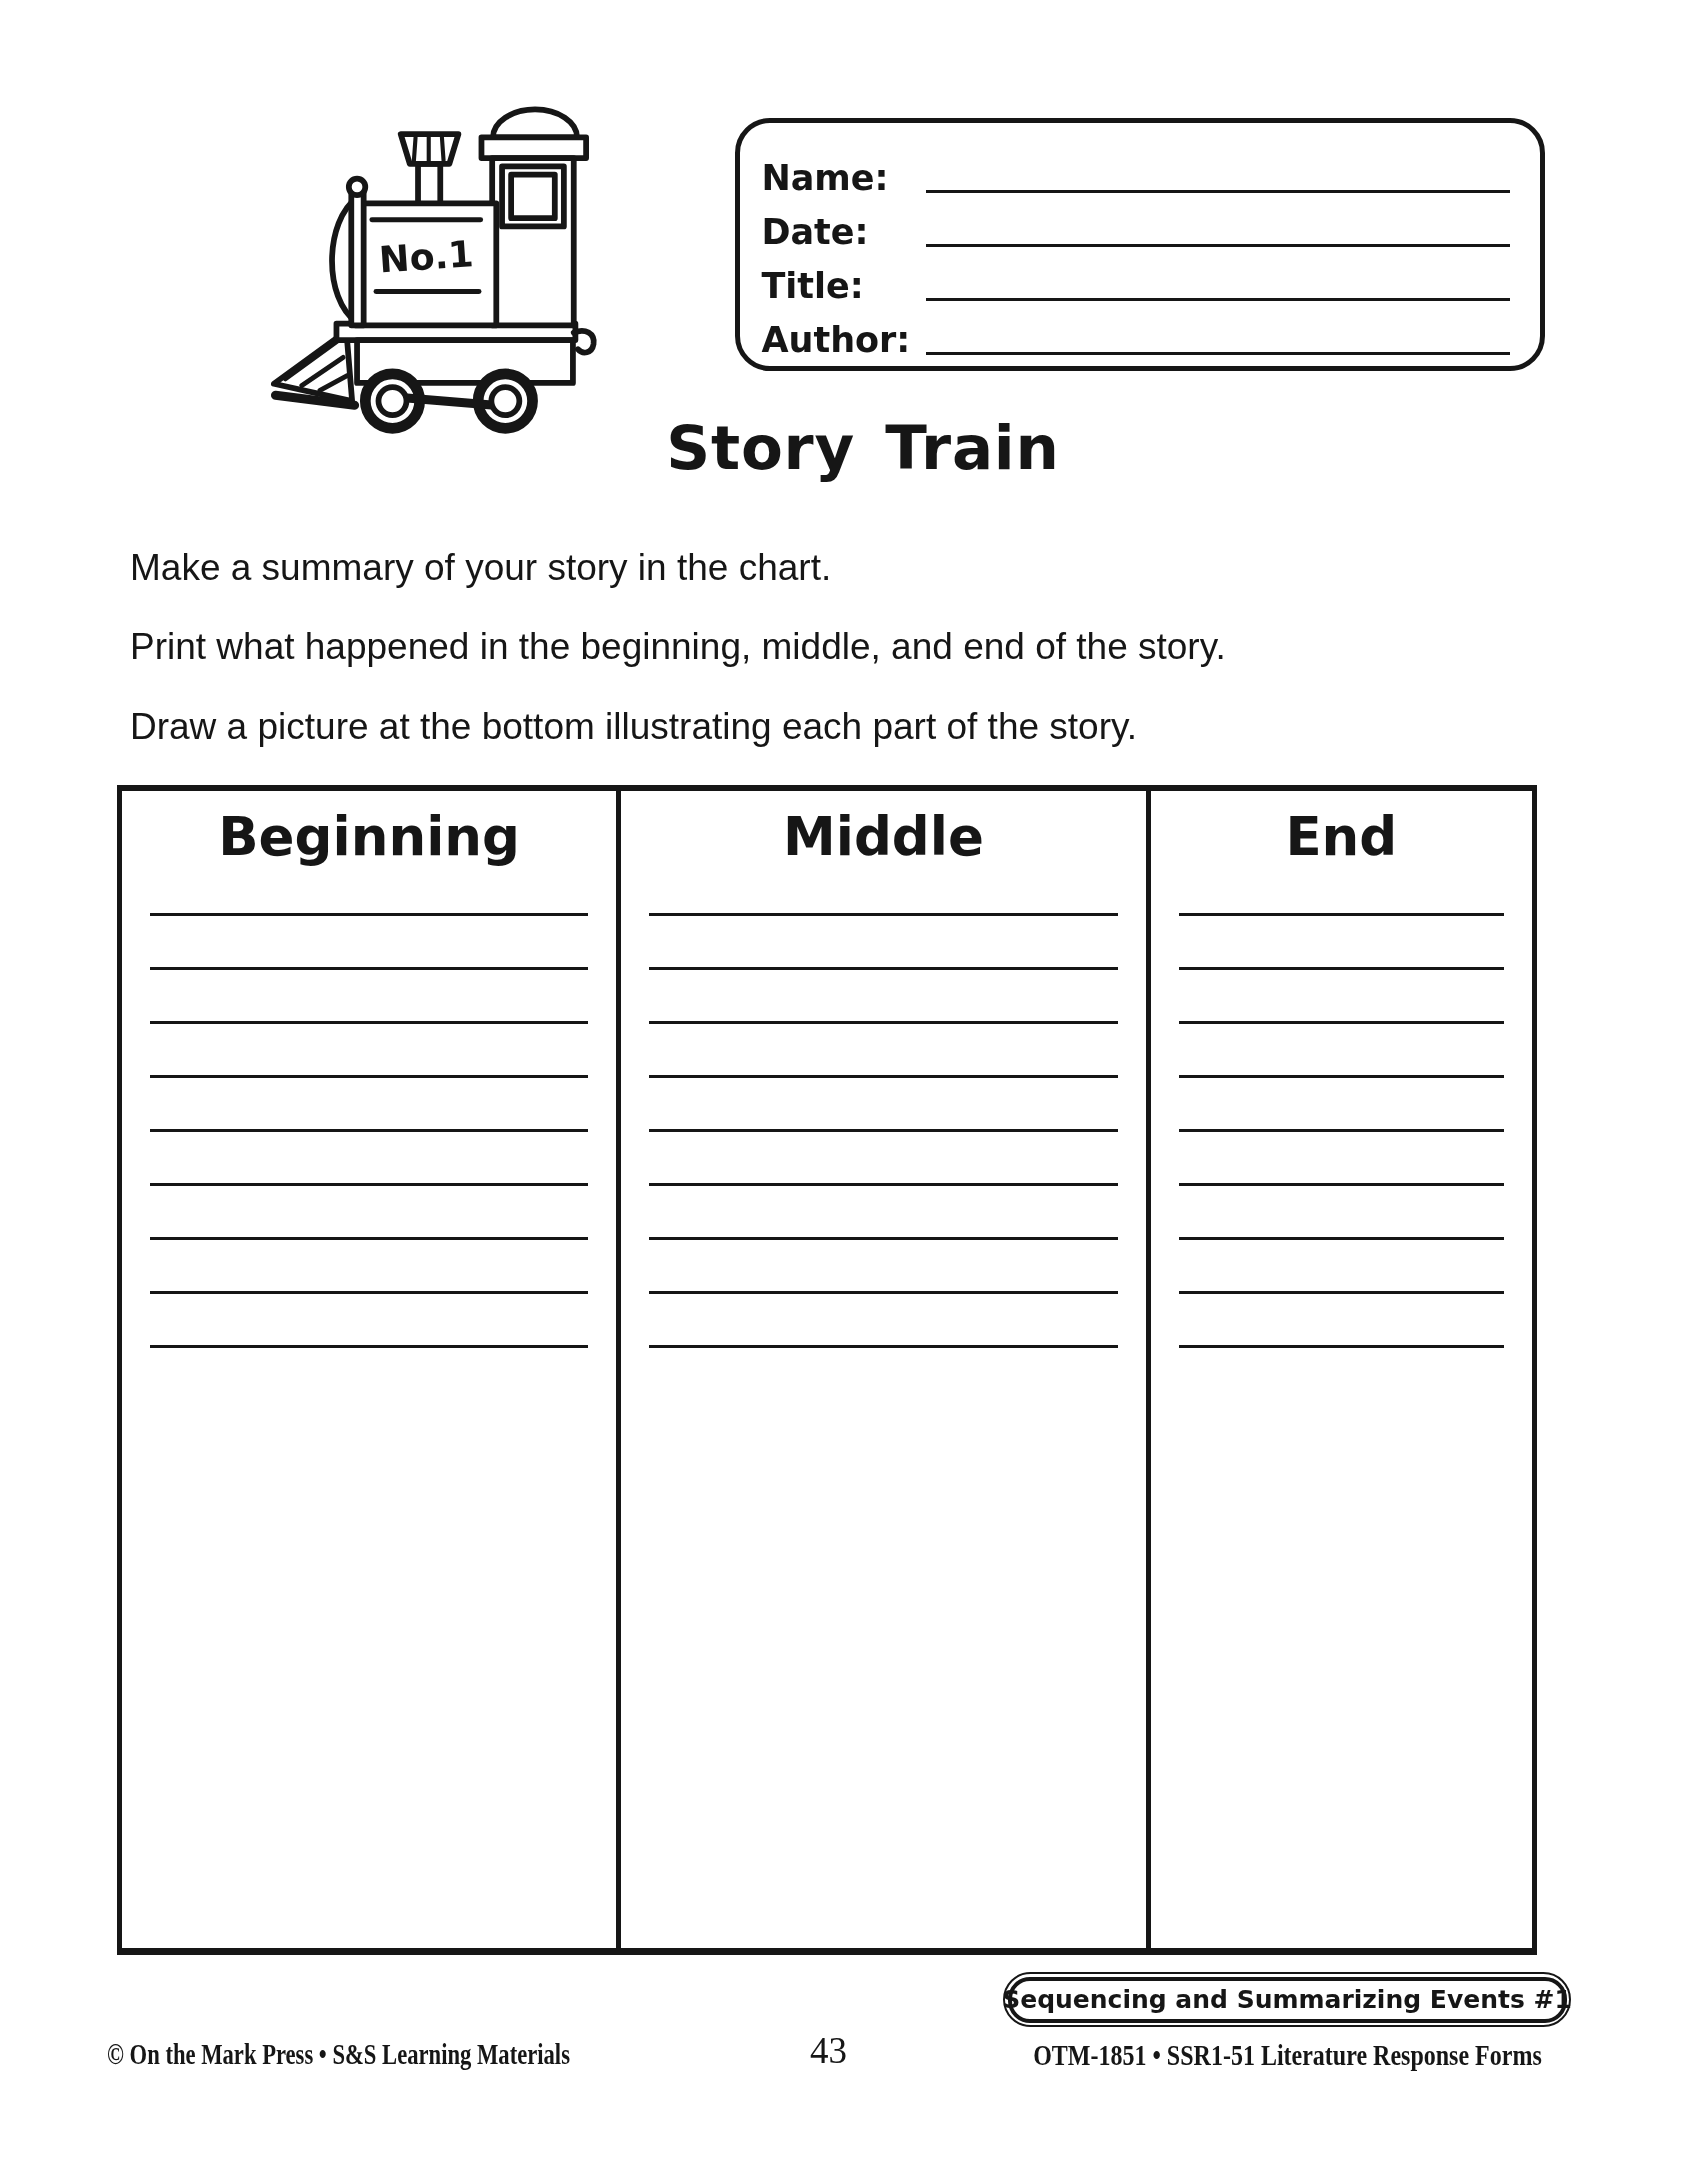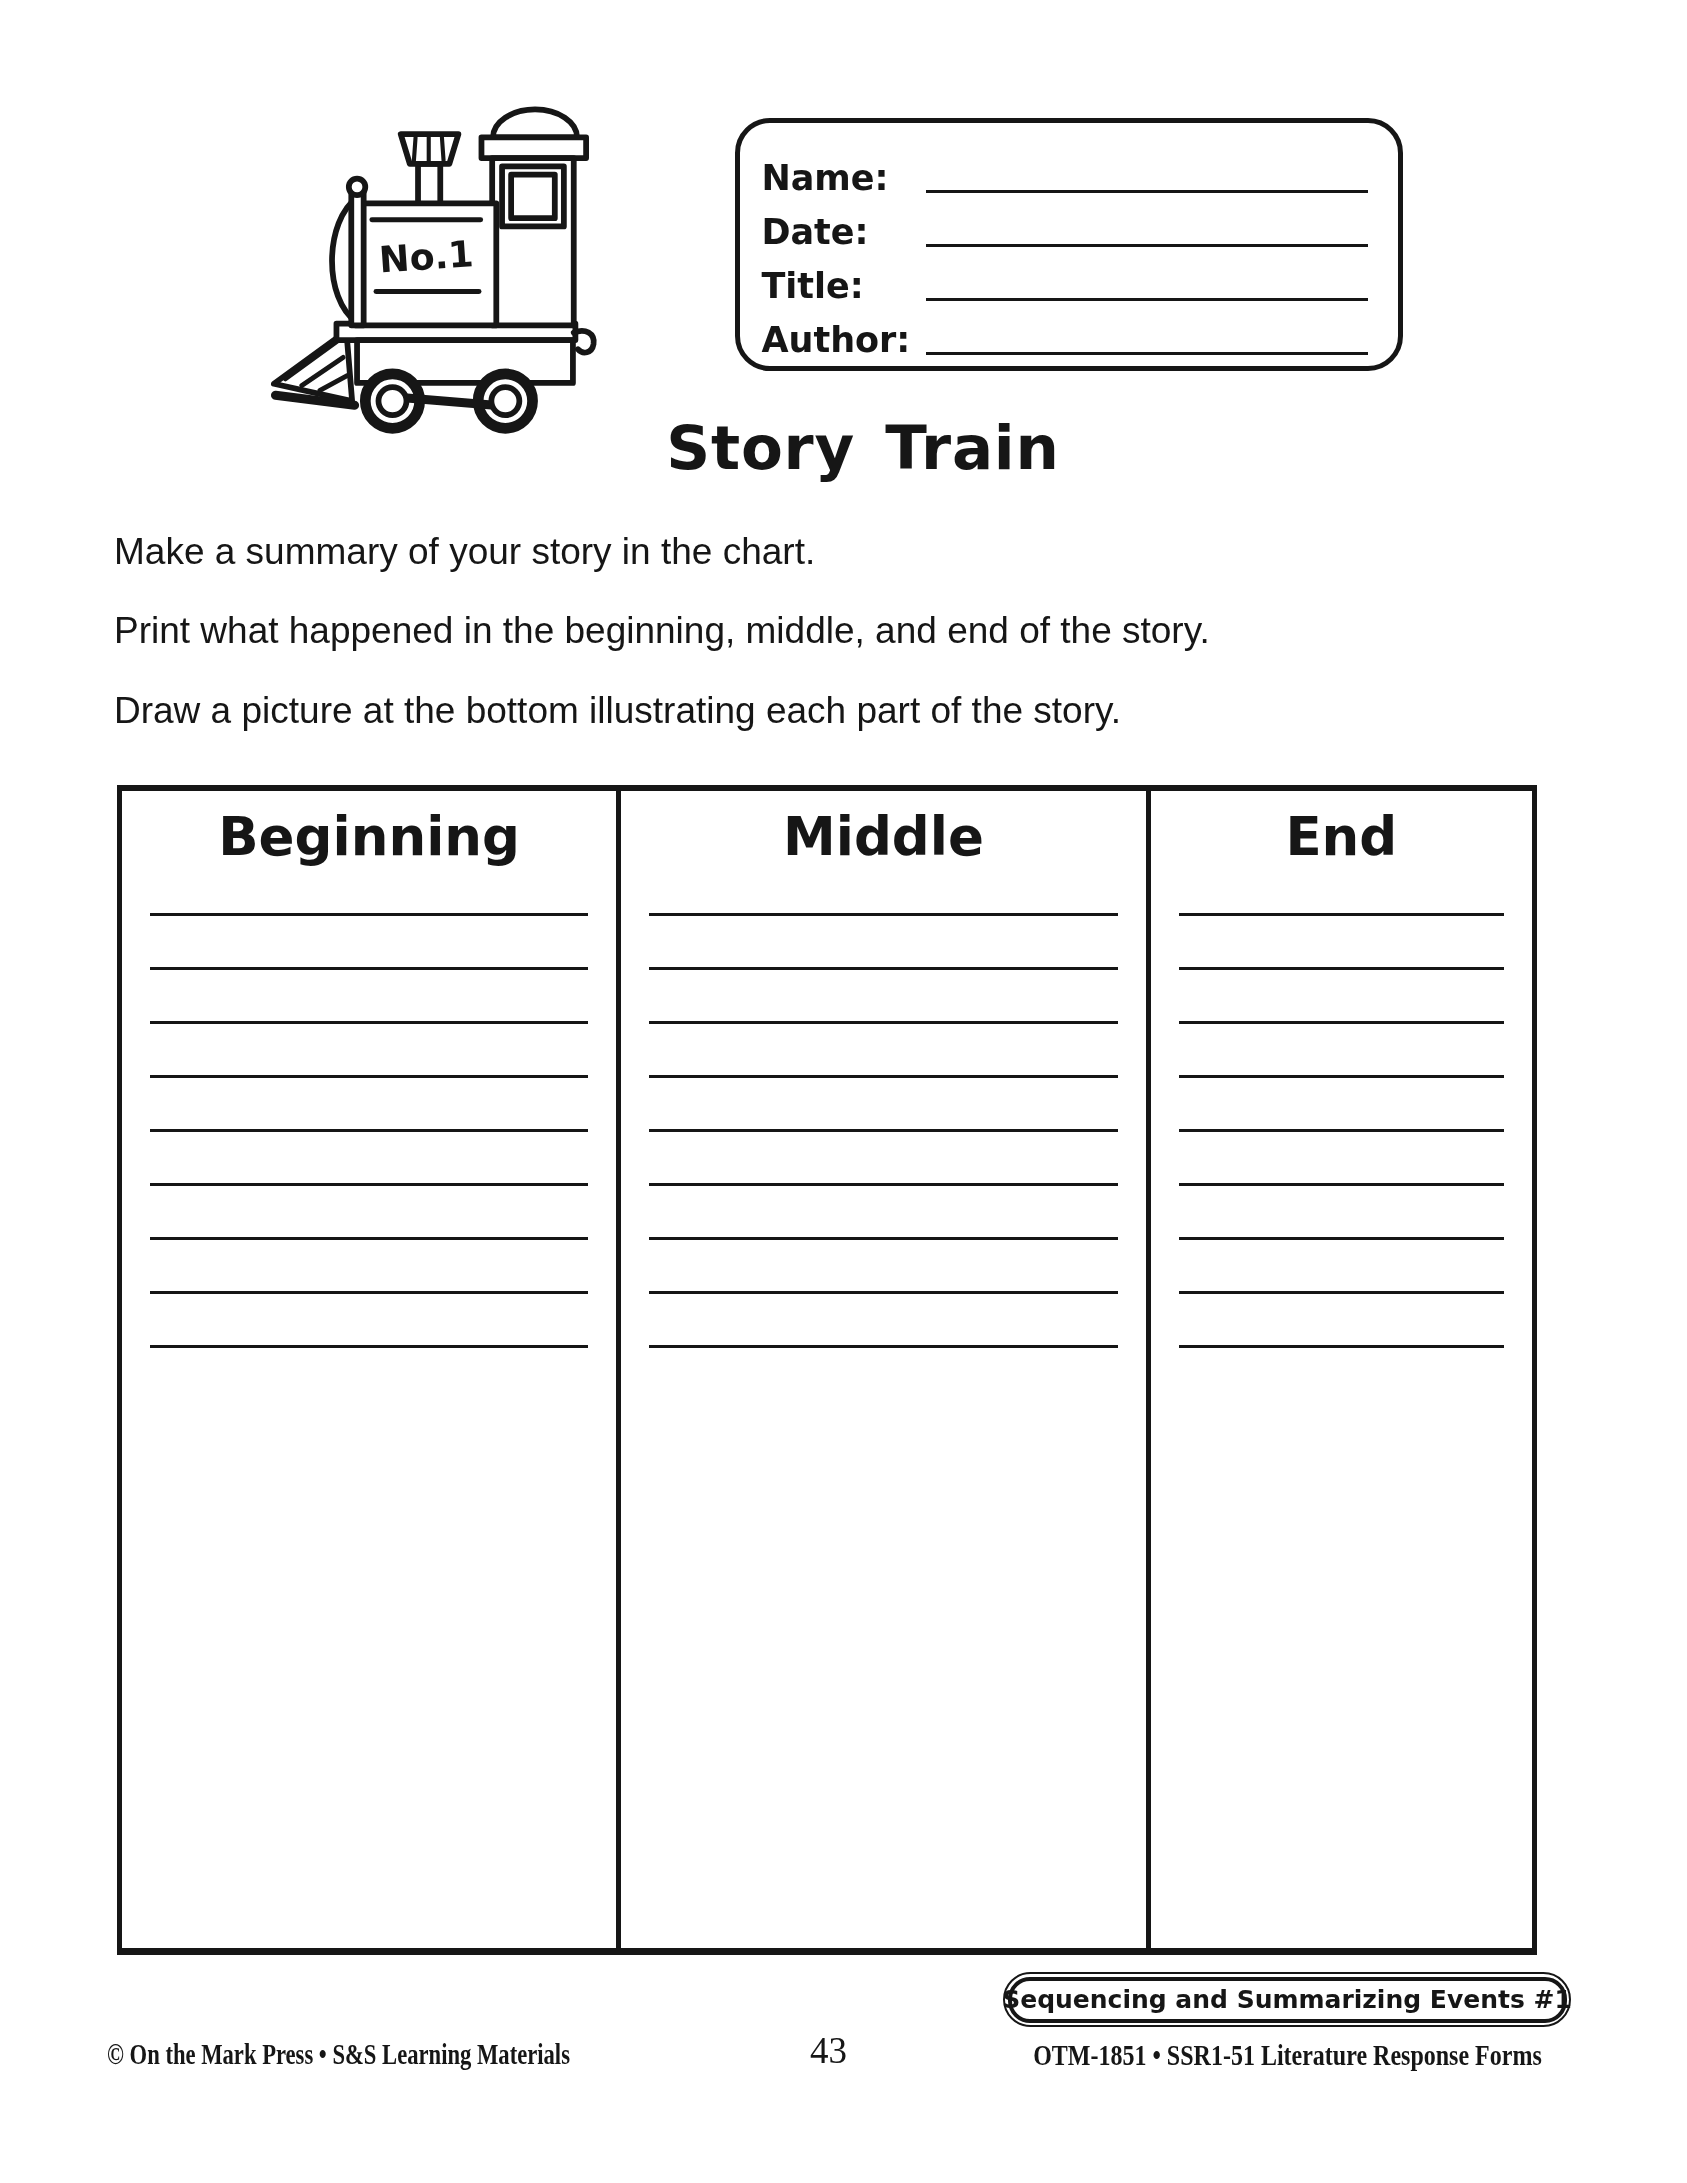--- a/index.html
+++ b/index.html
@@ -9,39 +9,39 @@
     background:#ffffff;
     font-family:"Liberation Sans",sans-serif;
     color:#161616;
     overflow:hidden;
   }
   
   .train{position:absolute;left:231px;top:82px;width:379px;height:363px;}
   .train text{font-family:"DejaVu Sans",sans-serif;font-weight:700;}
   
   .name-box{
-    position:absolute;left:735px;top:118px;width:668px;height:253px;
+    position:absolute;left:735px;top:118px;width:810px;height:253px;
     box-sizing:border-box;border:5.8px solid #161616;border-radius:35px;
     padding:20px 30px 11.5px 21.4px;background:#fff;
   }
   .nb-row{display:flex;align-items:flex-end;height:54px;}
   .nb-label{
     width:165px;flex:0 0 165px;
     font-family:"DejaVu Sans",sans-serif;font-weight:700;font-size:35px;line-height:1.1;
   }
   .nb-line{flex:1;border-bottom:3.3px solid #161616;margin-bottom:4.1px;height:25px;}
   
   .page-title{
     position:absolute;left:0;top:412px;width:1668px;margin:0;
     text-align:center;
     font-family:"DejaVu Sans",sans-serif;font-weight:700;font-size:61px;
     letter-spacing:0.8px;word-spacing:8.2px;padding-left:29px;
   }
   
-  .instr{position:absolute;left:114px;margin:0;font-size:37px;line-height:1.15;letter-spacing:0;}
+  .instr{position:absolute;left:114px;margin:16px;font-size:37px;line-height:1.15;letter-spacing:0;}
   .instr .b{font-weight:400;}
   .instr-1{top:531px;}
   .instr-2{top:610px;}
   .instr-3{top:690px;}
   
   .chart{
     position:absolute;left:117px;top:785px;width:1420px;height:1170px;
     box-sizing:border-box;display:flex;
     border:5px solid #161616;border-top-width:6.6px;border-bottom-width:7.4px;
     background:#fff;

